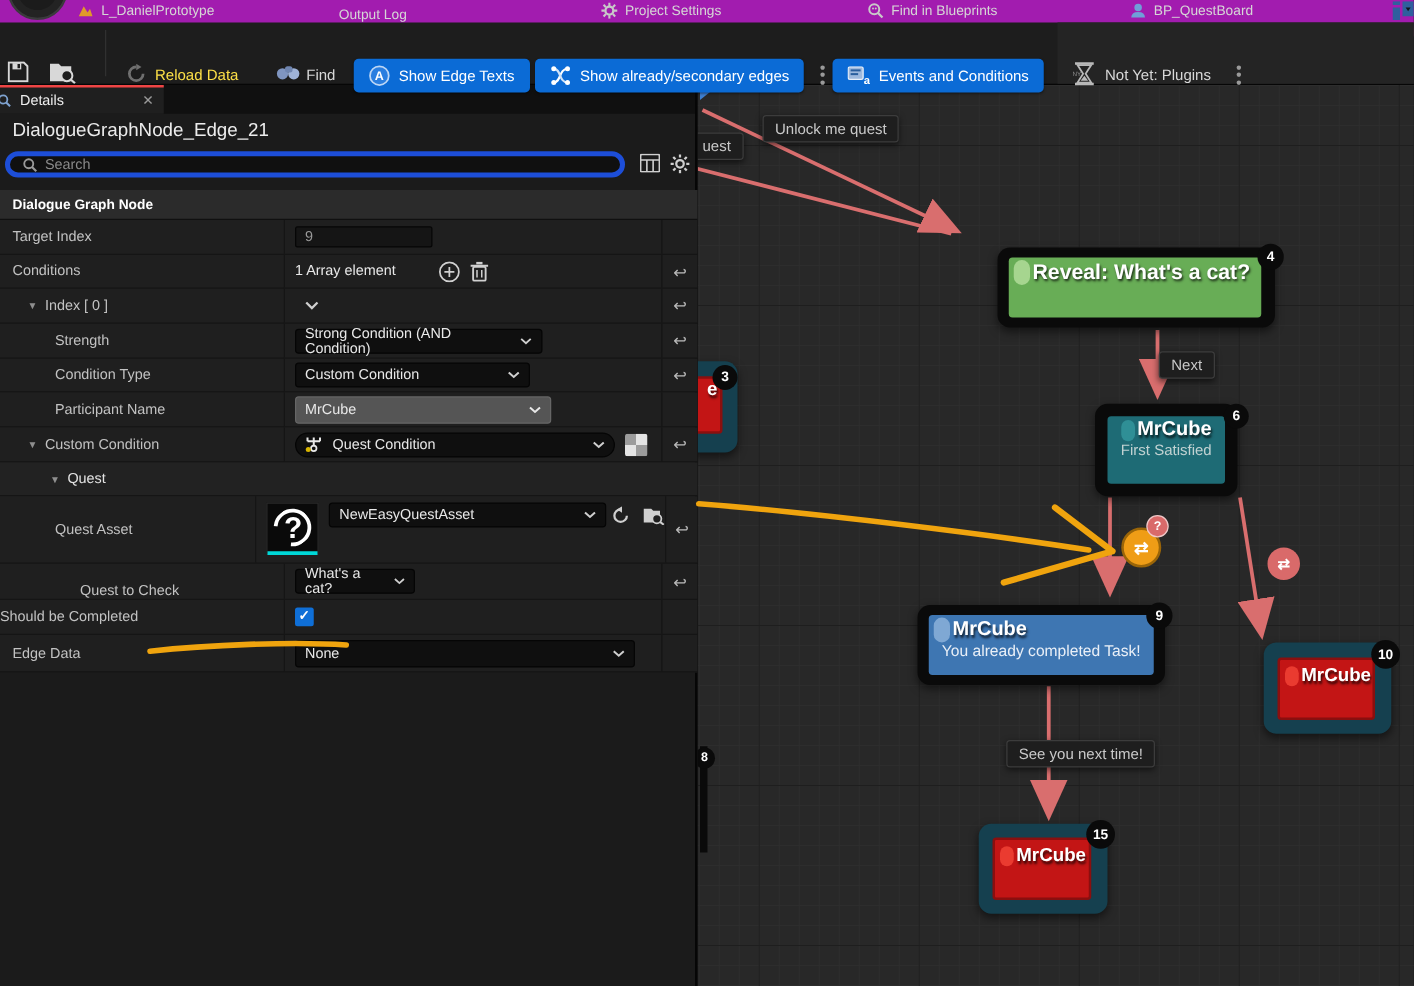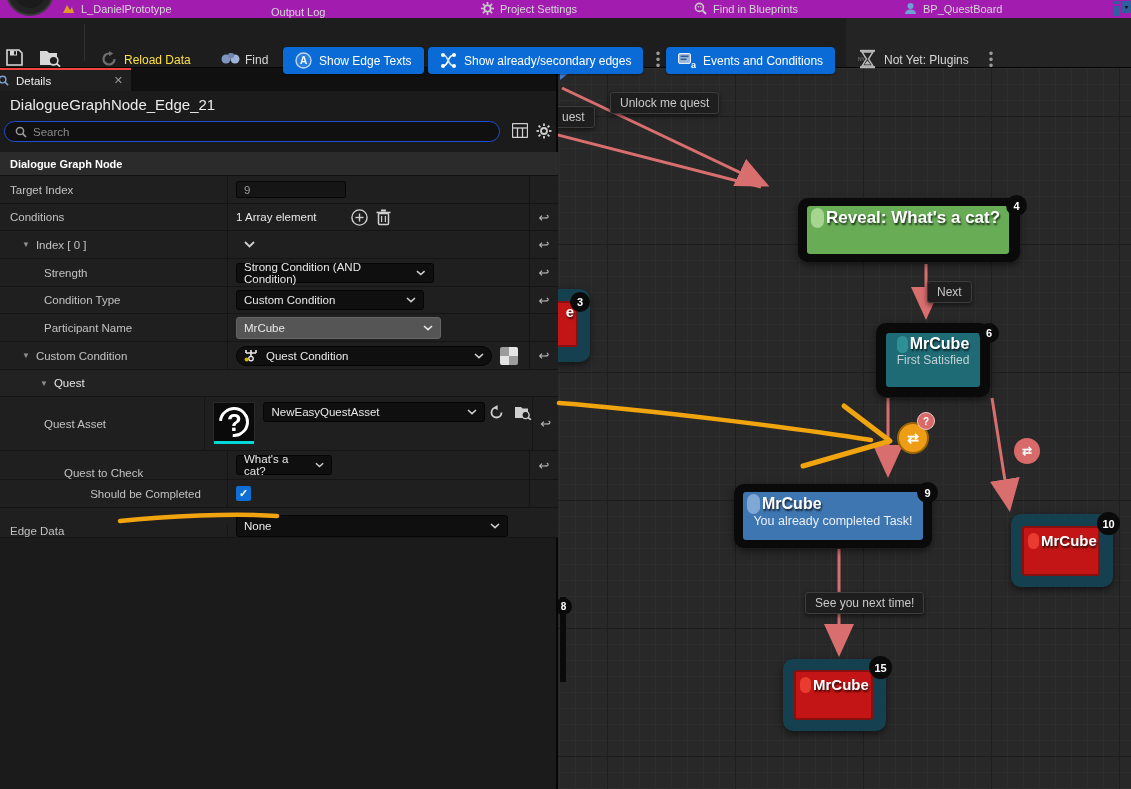--- a/index.html
+++ b/index.html
@@ -22,21 +22,21 @@
   .bluebtn { position:absolute; top:29px; height:27px; background:#0b6bd6; border-radius:4px; display:flex; align-items:center; gap:7px; padding:0 12px; color:#fff; font-size:12px; box-shadow:0 1px 2px rgba(0,0,0,.4);}
   .vdots { position:absolute; top:33px; color:#9a9a9a; font-size:13px; letter-spacing:0; line-height:6px; text-align:center; width:6px;}
   .vdots span{display:block; height:6px;}
 
   
   .details { position:absolute; left:0; top:68px; width:558px; height:721px; background:#1b1b1b; border-right:2px solid #060606; z-index:5;}
   .tabstrip { position:absolute; left:0; top:0; width:100%; height:23px; background:#101010; }
   .dtab { position:absolute; left:0; top:0; width:131px; height:23px; background:#1f1f1f; border-top:2px solid #ef4444; display:flex; align-items:center; gap:7px; padding:0 8px 0 2px; color:#efefef; font-size:11.5px;}
   .dtab .close { margin-left:auto; color:#9a9a9a; font-size:11px; }
   .dtitle { position:absolute; left:10px; top:28px; color:#ececec; font-size:15px; }
-  .searchbar { position:absolute; left:4px; top:53px; width:496px; height:21px; background:#101010; border:1px solid #1d4ed8; border-radius:11px; display:flex; align-items:center; gap:6px; padding:0 10px; }
+  .searchbar { position:absolute; left:4px; top:53px; width:496px; height:21px; background:#101010; border:4px solid #1d4ed8; border-radius:11px; display:flex; align-items:center; gap:6px; padding:0 10px; }
   .searchbar input { flex:1; background:transparent; border:none; outline:none; color:#bdbdbd; font-size:11.5px; font-family:"Liberation Sans",sans-serif;}
   .searchbar input::placeholder { color:#8a8a8a; }
   .sb-icon { position:absolute; top:55px; color:#cfcfcf; }
 
   .rows { position:absolute; left:0; top:84px; width:558px; }
   .sect-head { height:24px; background:#2b2b2b; border-bottom:1px solid #101010; display:flex; align-items:center; padding-left:10px; color:#fff; font-size:11px; font-weight:bold; }
   .prow { display:flex; background:#1f1f1f; border-bottom:1px solid #151515; position:relative;}
   .prow .lab { width:228px; border-right:1px solid #151515; display:flex; align-items:center; color:#c2c2c2; font-size:11.5px; gap:6px;}
   .prow .val { flex:1; display:flex; align-items:center; padding-left:8px; gap:8px;}
   .prow .rev { width:29px; border-left:1px solid #151515; display:flex; align-items:center; justify-content:center; color:#b9b9b9; font-size:13px;}
@@ -415,30 +415,30 @@
             <span>What's a cat?</span>
             <svg class="chev" width="10" height="6" viewBox="0 0 10 6">
               <path d="M1 1 L5 4.6 L9 1" fill="none" stroke="#cfcfcf" stroke-width="1.6"></path>
             </svg>
           </div>
         </div>
       <div class="rev">↩</div>
     </div>
 
     <div class="prow" style="height:28px;">
-      <div class="lab" style="padding-left:64px;justify-content:center;">
+      <div class="lab" style="">
           <span>Should be Completed</span>
         </div>
       <div class="val">
           <div class="chk">✓</div>
         </div>
       <div class="rev"></div>
     </div>
 
-    <div class="prow" style="height:30px;align-items:flex-end;">
+    <div class="prow" style="height:30px;">
       <div class="lab" style="padding-left:10px;">
           <span>Edge Data</span>
         </div>
       <div class="val">
           <div class="dd" style="width:272px;height:22px;">
             <span>None</span>
             <svg class="chev" width="10" height="6" viewBox="0 0 10 6">
               <path d="M1 1 L5 4.6 L9 1" fill="none" stroke="#cfcfcf" stroke-width="1.6"></path>
             </svg>
           </div>

